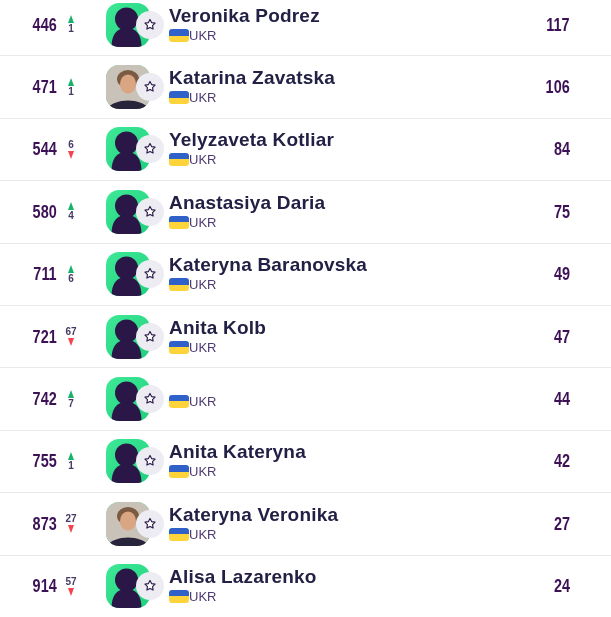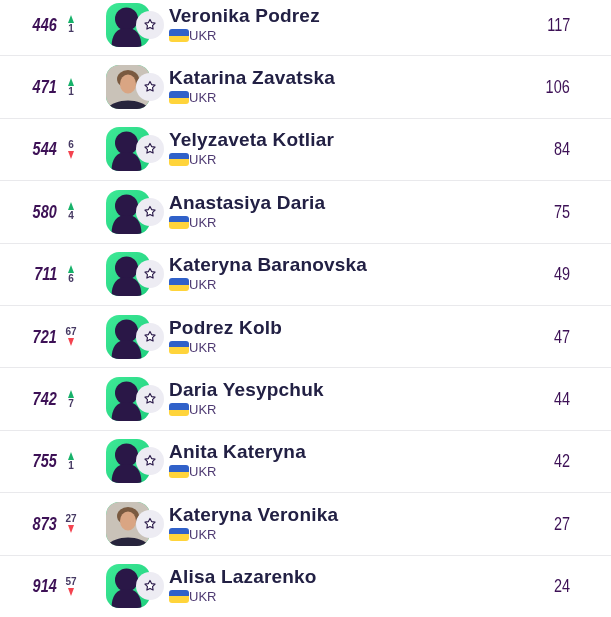--- a/index.html
+++ b/index.html
@@ -14,21 +14,20 @@
     height:62.4px;
     display:flex;align-items:center;
     border-bottom:1px solid var(--separator,#e9e9ec);
     background:#fff;cursor:pointer;
   }
   
   .rank-box{
     width:57px;flex:none;text-align:right;
     color:var(--rank-text,#3d1156);font-weight:700;
     white-space:nowrap;
-    font-style:italic;
   }
   .cond{
     display:inline-block;font-size:19px;line-height:19px;
     transform:scaleX(.76);transform-origin:100% 50%;
     letter-spacing:0;
   }
   .change{
     width:24px;flex:none;margin-left:2px;
     display:flex;flex-direction:column;align-items:center;justify-content:center;
     font-size:10px;line-height:10px;font-weight:700;
@@ -58,21 +57,21 @@
   }
   .country{display:flex;align-items:center;margin-top:5px;}
   .flag{
     width:20px;height:13px;border-radius:3px;flex:none;
     background:linear-gradient(var(--flag-blue,#3061c9) 50%,var(--flag-yellow,#ffd43b) 50%);
   }
   .country-code{font-size:13px;line-height:13px;color:var(--country-text,#4e3a72);font-weight:500;}
   
   .points-box{
     margin-left:auto;padding-right:41px;text-align:center;white-space:nowrap;
-    color:var(--points-text,#3d1156);font-weight:400;
+    color:var(--points-text,#3d1156);font-weight:700;
   }
 </style>
 </head>
 <body>
 
 <div class="list">
   <div class="row up silhouette">
     <div class="rank-box">
       <span class="cond">446</span>
     </div>
@@ -266,21 +265,21 @@
         </svg>
 
       </div>
       <div class="star-badge">
         <svg width="16" height="16" viewBox="0 0 24 24" xmlns="http://www.w3.org/2000/svg">
           <path d="M12 3.6l2.35 4.76 5.25.76-3.8 3.7.9 5.23L12 15.58l-4.7 2.47.9-5.23-3.8-3.7 5.25-.76z" fill="#ffffff" stroke="#2a1a4a" stroke-width="1.7" stroke-linejoin="round"></path>
         </svg>
       </div>
     </div>
     <div class="info">
-      <div class="name">Podrez Kolb</div>
+      <div class="name">Anita Kolb</div>
       <div class="country">
         <span class="flag"></span>
         <span class="country-code">UKR</span>
       </div>
     </div>
     <div class="points-box">
       <span class="cond">47</span>
     </div>
   </div>
 
@@ -301,21 +300,20 @@
         </svg>
 
       </div>
       <div class="star-badge">
         <svg width="16" height="16" viewBox="0 0 24 24" xmlns="http://www.w3.org/2000/svg">
           <path d="M12 3.6l2.35 4.76 5.25.76-3.8 3.7.9 5.23L12 15.58l-4.7 2.47.9-5.23-3.8-3.7 5.25-.76z" fill="#ffffff" stroke="#2a1a4a" stroke-width="1.7" stroke-linejoin="round"></path>
         </svg>
       </div>
     </div>
     <div class="info">
-      <div class="name">Daria Yesypchuk</div>
       <div class="country">
         <span class="flag"></span>
         <span class="country-code">UKR</span>
       </div>
     </div>
     <div class="points-box">
       <span class="cond">44</span>
     </div>
   </div>
 

